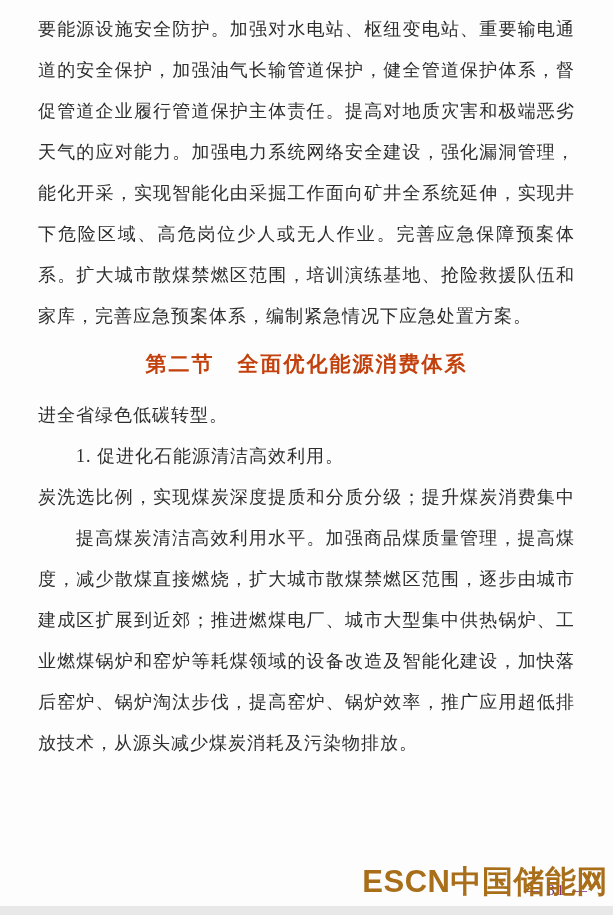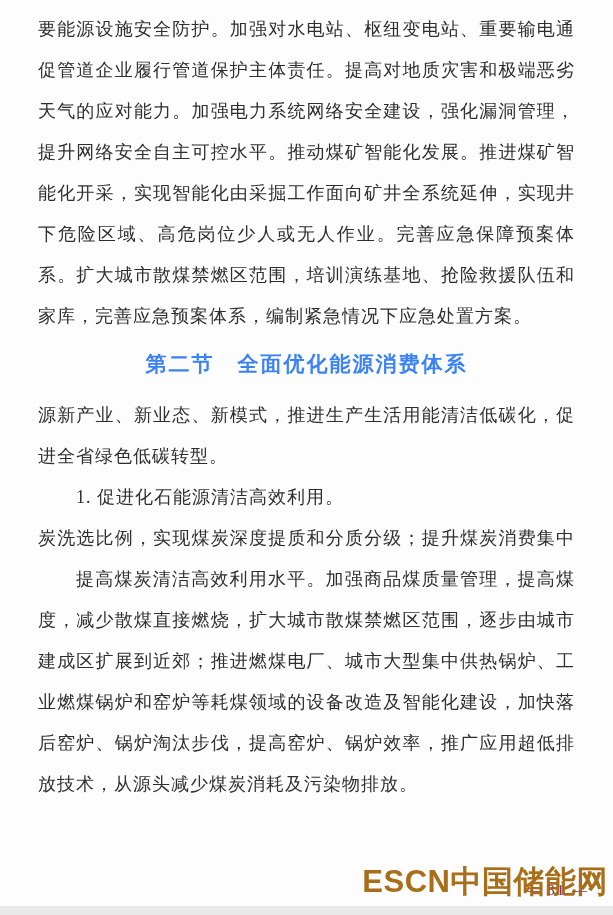--- a/index.html
+++ b/index.html
@@ -29,21 +29,21 @@
   }
   .ind{ text-indent:38px; }
   .heading{
     font-family:"Liberation Sans","DejaVu Sans",sans-serif;
     font-weight:bold;
     font-size:21px;
     letter-spacing:2px;
     line-height:41px;
     height:41px;
     text-align:center;
-    color:#3b82f6;
+    color:#c2410c;
     margin:6px 0 11px 0;
   }
   .page-number{
     position:absolute;
     right:24px;
     bottom:7px;
     z-index:1;
     font-size:15px;
     letter-spacing:2px;
     color:#701a75;
@@ -64,33 +64,32 @@
     letter-spacing:0.5px;
   }
 </style>
 </head>
 <body>
 
 <div class="page">
 
   <div>
     <div class="ln">要能源设施安全防护。加强对水电站、枢纽变电站、重要输电通</div>
+    <div class="ln">道的安全保护，加强油气长输管道保护，健全管道保护体系，督</div>
     <div class="ln">促管道企业履行管道保护主体责任。提高对地质灾害和极端恶劣</div>
     <div class="ln">天气的应对能力。加强电力系统网络安全建设，强化漏洞管理，</div>
-    <div class="ln">提升网络安全自主可控水平。推动煤矿智能化发展。推进煤矿智</div>
     <div class="ln">能化开采，实现智能化由采掘工作面向矿井全系统延伸，实现井</div>
     <div class="ln">下危险区域、高危岗位少人或无人作业。完善应急保障预案体</div>
     <div class="ln">系。扩大城市散煤禁燃区范围，培训演练基地、抢险救援队伍和专</div>
     <div class="ln ln-end">家库，完善应急预案体系，编制紧急情况下应急处置方案。</div>
   </div>
 
   <div class="heading">第二节　全面优化能源消费体系</div>
 
   <div>
-    <div class="ln">源新产业、新业态、新模式，推进生产生活用能清洁低碳化，促</div>
     <div class="ln ln-end">进全省绿色低碳转型。</div>
   </div>
 
   <div class="ln ln-end ind">1. 促进化石能源清洁高效利用。</div>
 
   <div>
     <div class="ln">炭洗选比例，实现煤炭深度提质和分质分级；提升煤炭消费集中</div>
     <div class="ln ind">提高煤炭清洁高效利用水平。加强商品煤质量管理，提高煤</div>
     <div class="ln">度，减少散煤直接燃烧，扩大城市散煤禁燃区范围，逐步由城市</div>
     <div class="ln">建成区扩展到近郊；推进燃煤电厂、城市大型集中供热锅炉、工</div>

